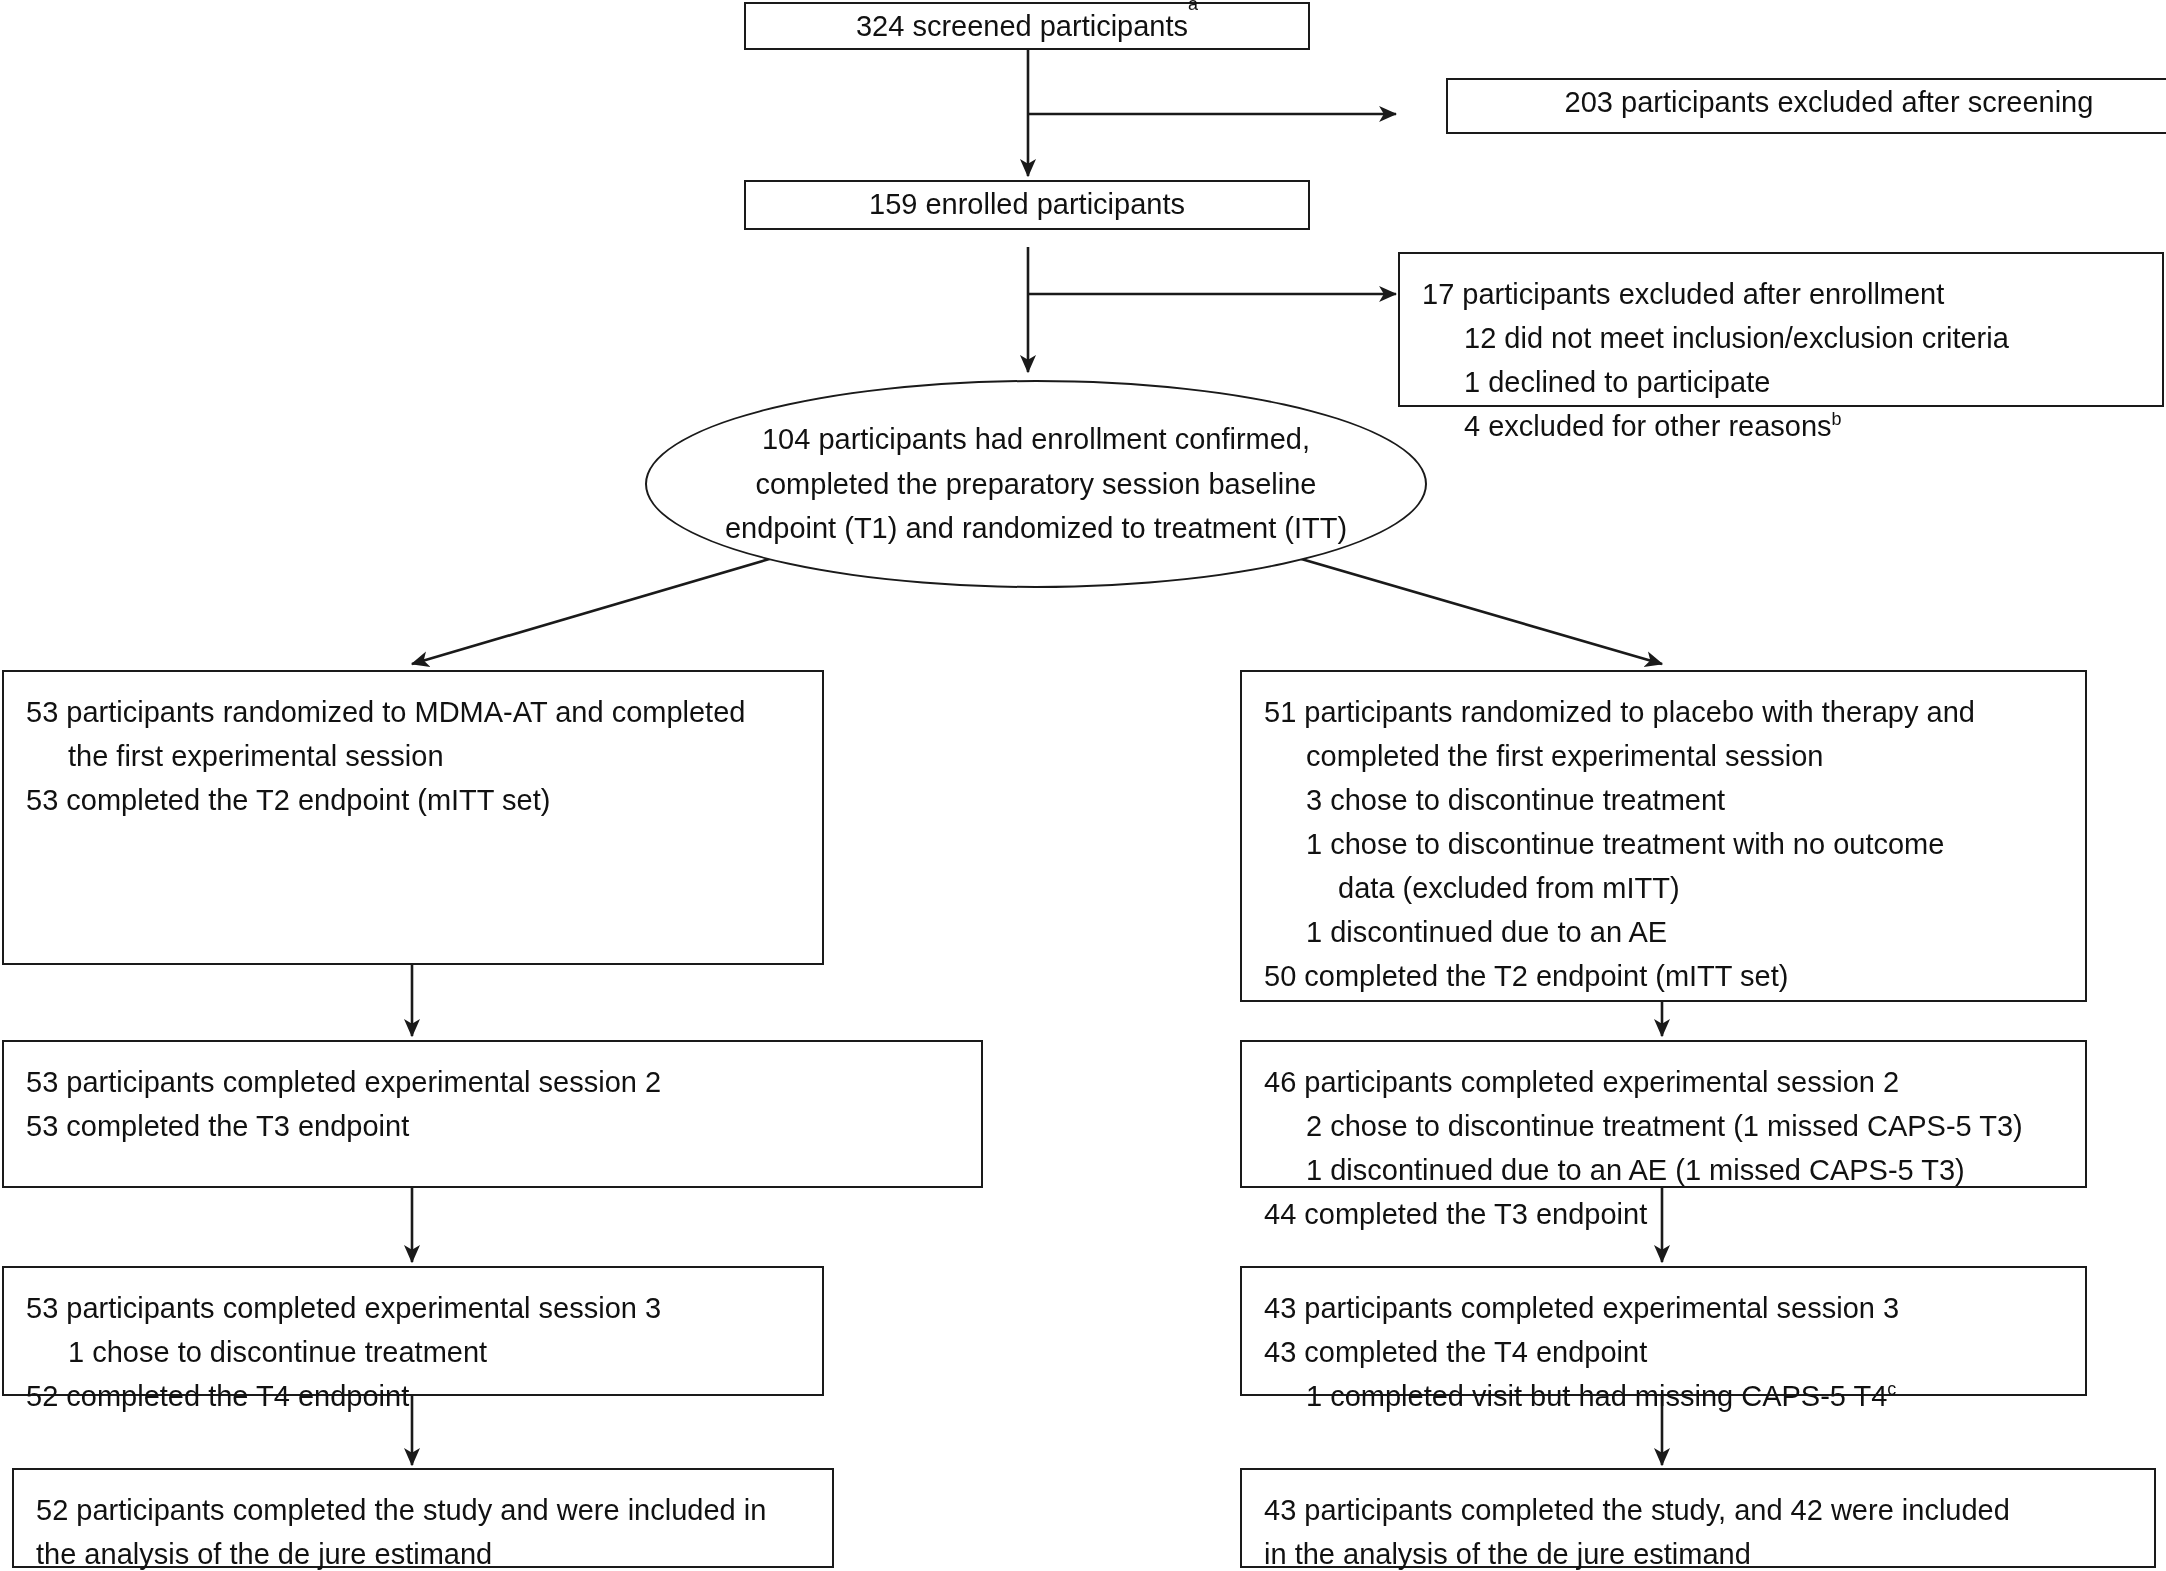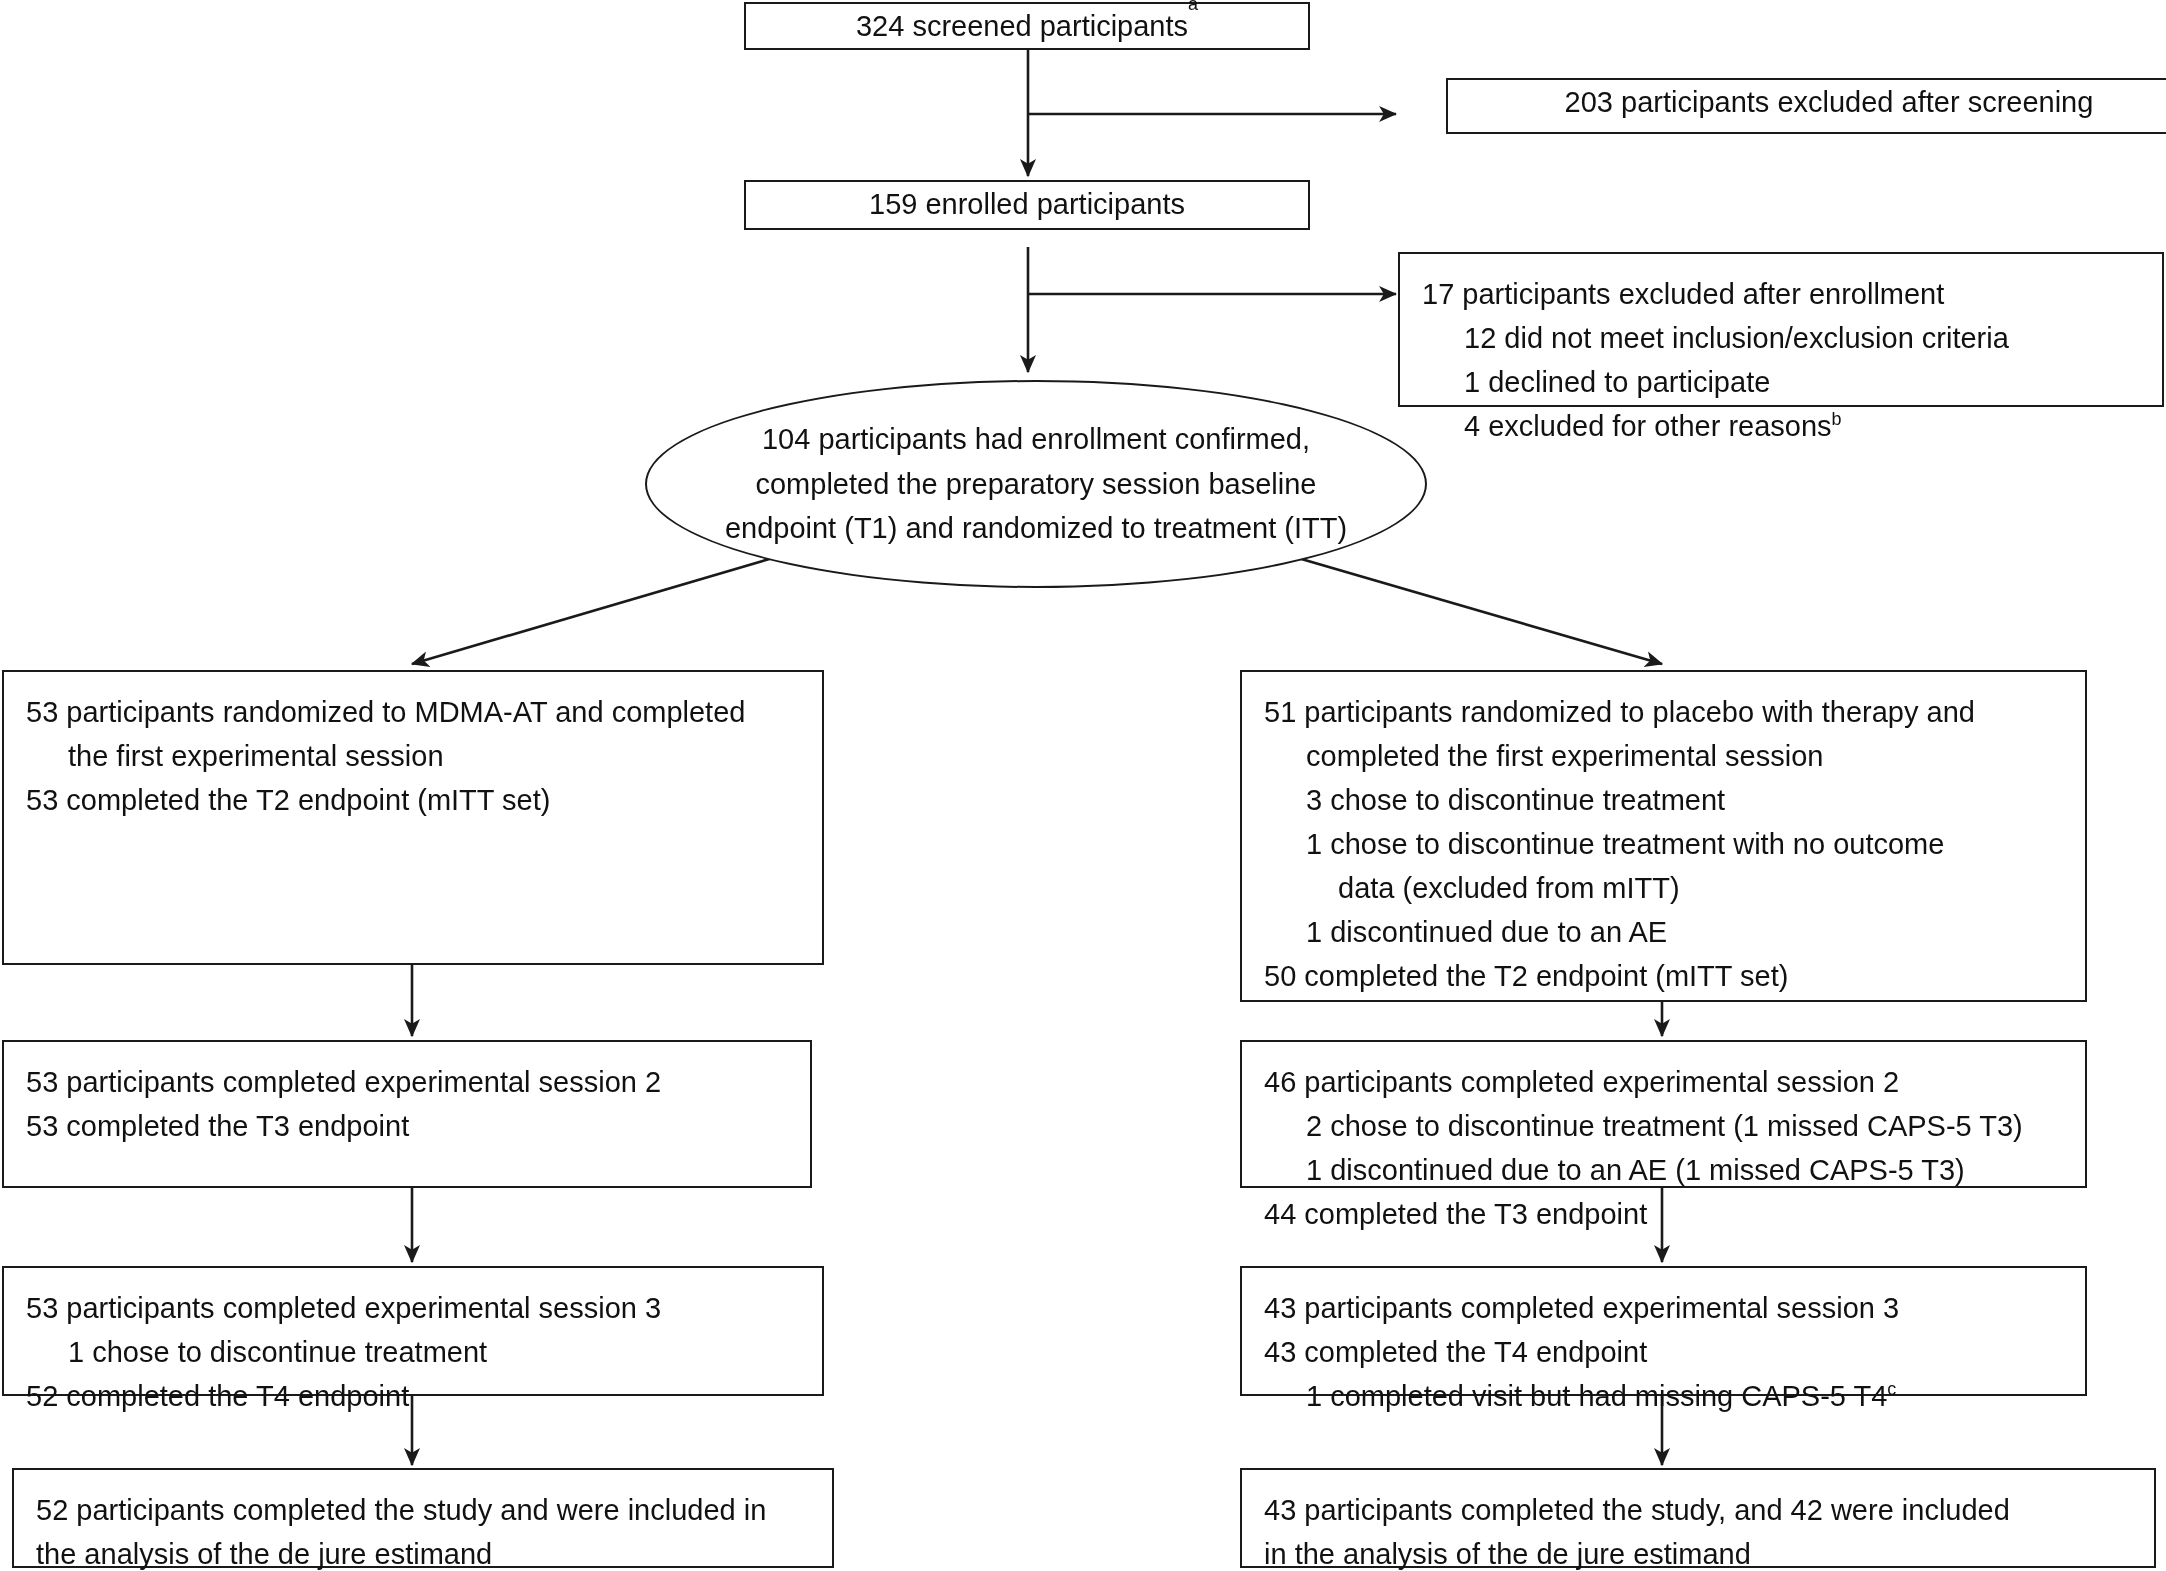--- a/index.html
+++ b/index.html
@@ -148,21 +148,21 @@
       <li>51 participants randomized to placebo with therapy and</li>
       <li class="ind1">completed the first experimental session</li>
       <li class="ind1">3 chose to discontinue treatment</li>
       <li class="ind1">1 chose to discontinue treatment with no outcome</li>
       <li class="ind2">data (excluded from mITT)</li>
       <li class="ind1">1 discontinued due to an AE</li>
       <li>50 completed the T2 endpoint (mITT set)</li>
     </ul>
   </div>
 
-  <div class="node" style="left:2px; top:1040px; width:810px; height:148px;">
+  <div class="node" style="left:2px; top:1040px; width:981px; height:148px;">
     <ul class="lines">
       <li>53 participants completed experimental session 2</li>
       <li>53 completed the T3 endpoint</li>
     </ul>
   </div>
 
   <div class="node" style="left:1240px; top:1040px; width:847px; height:148px;">
     <ul class="lines">
       <li>46 participants completed experimental session 2</li>
       <li class="ind1">2 chose to discontinue treatment (1 missed CAPS-5 T3)</li>

